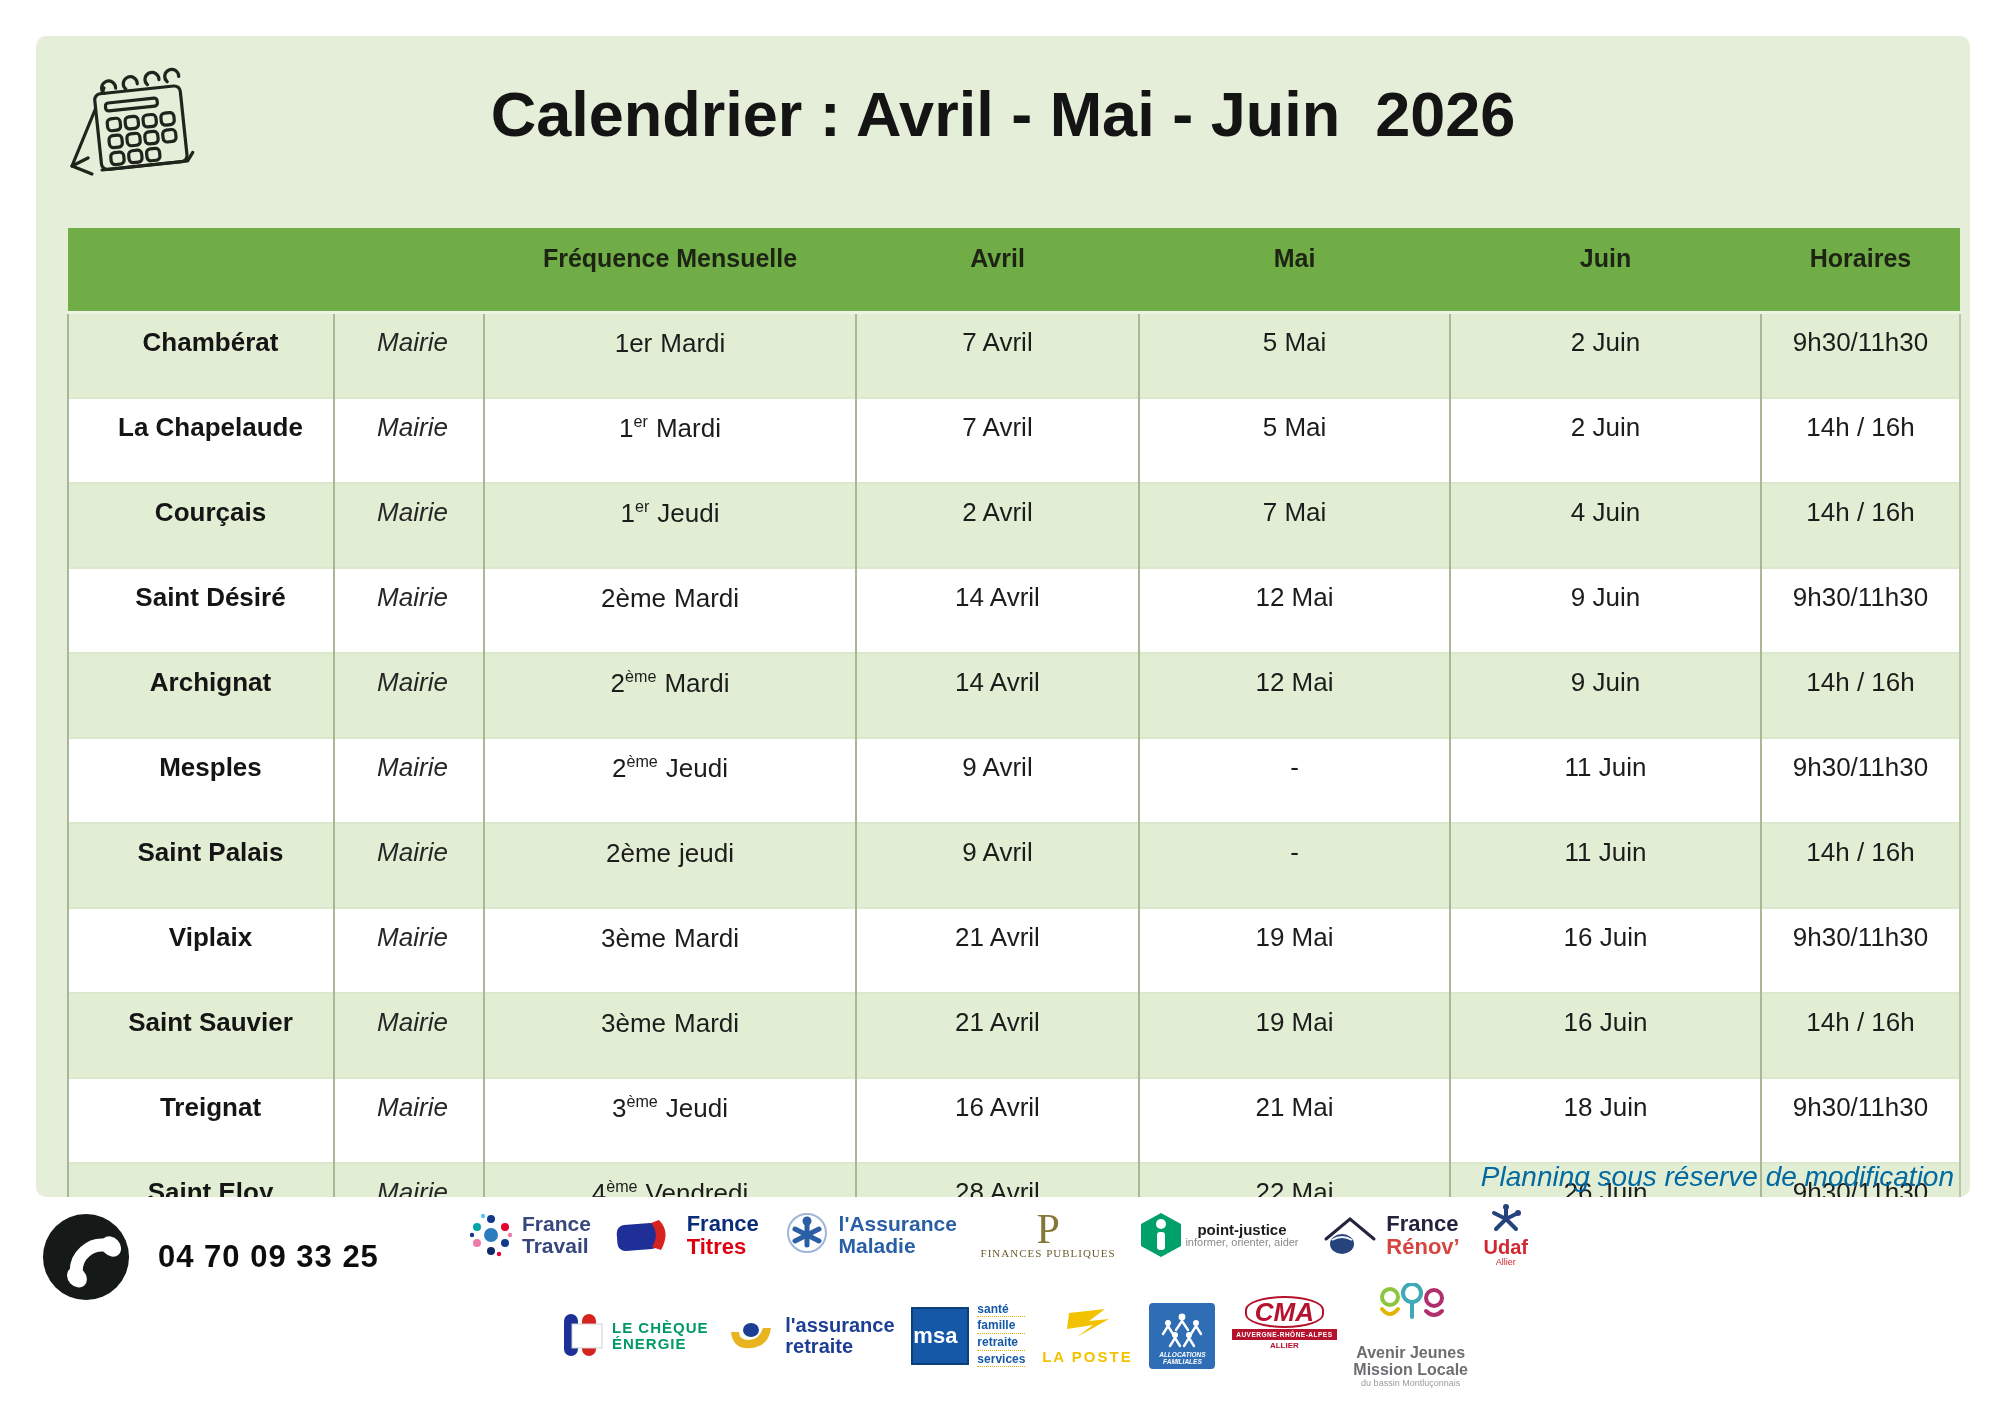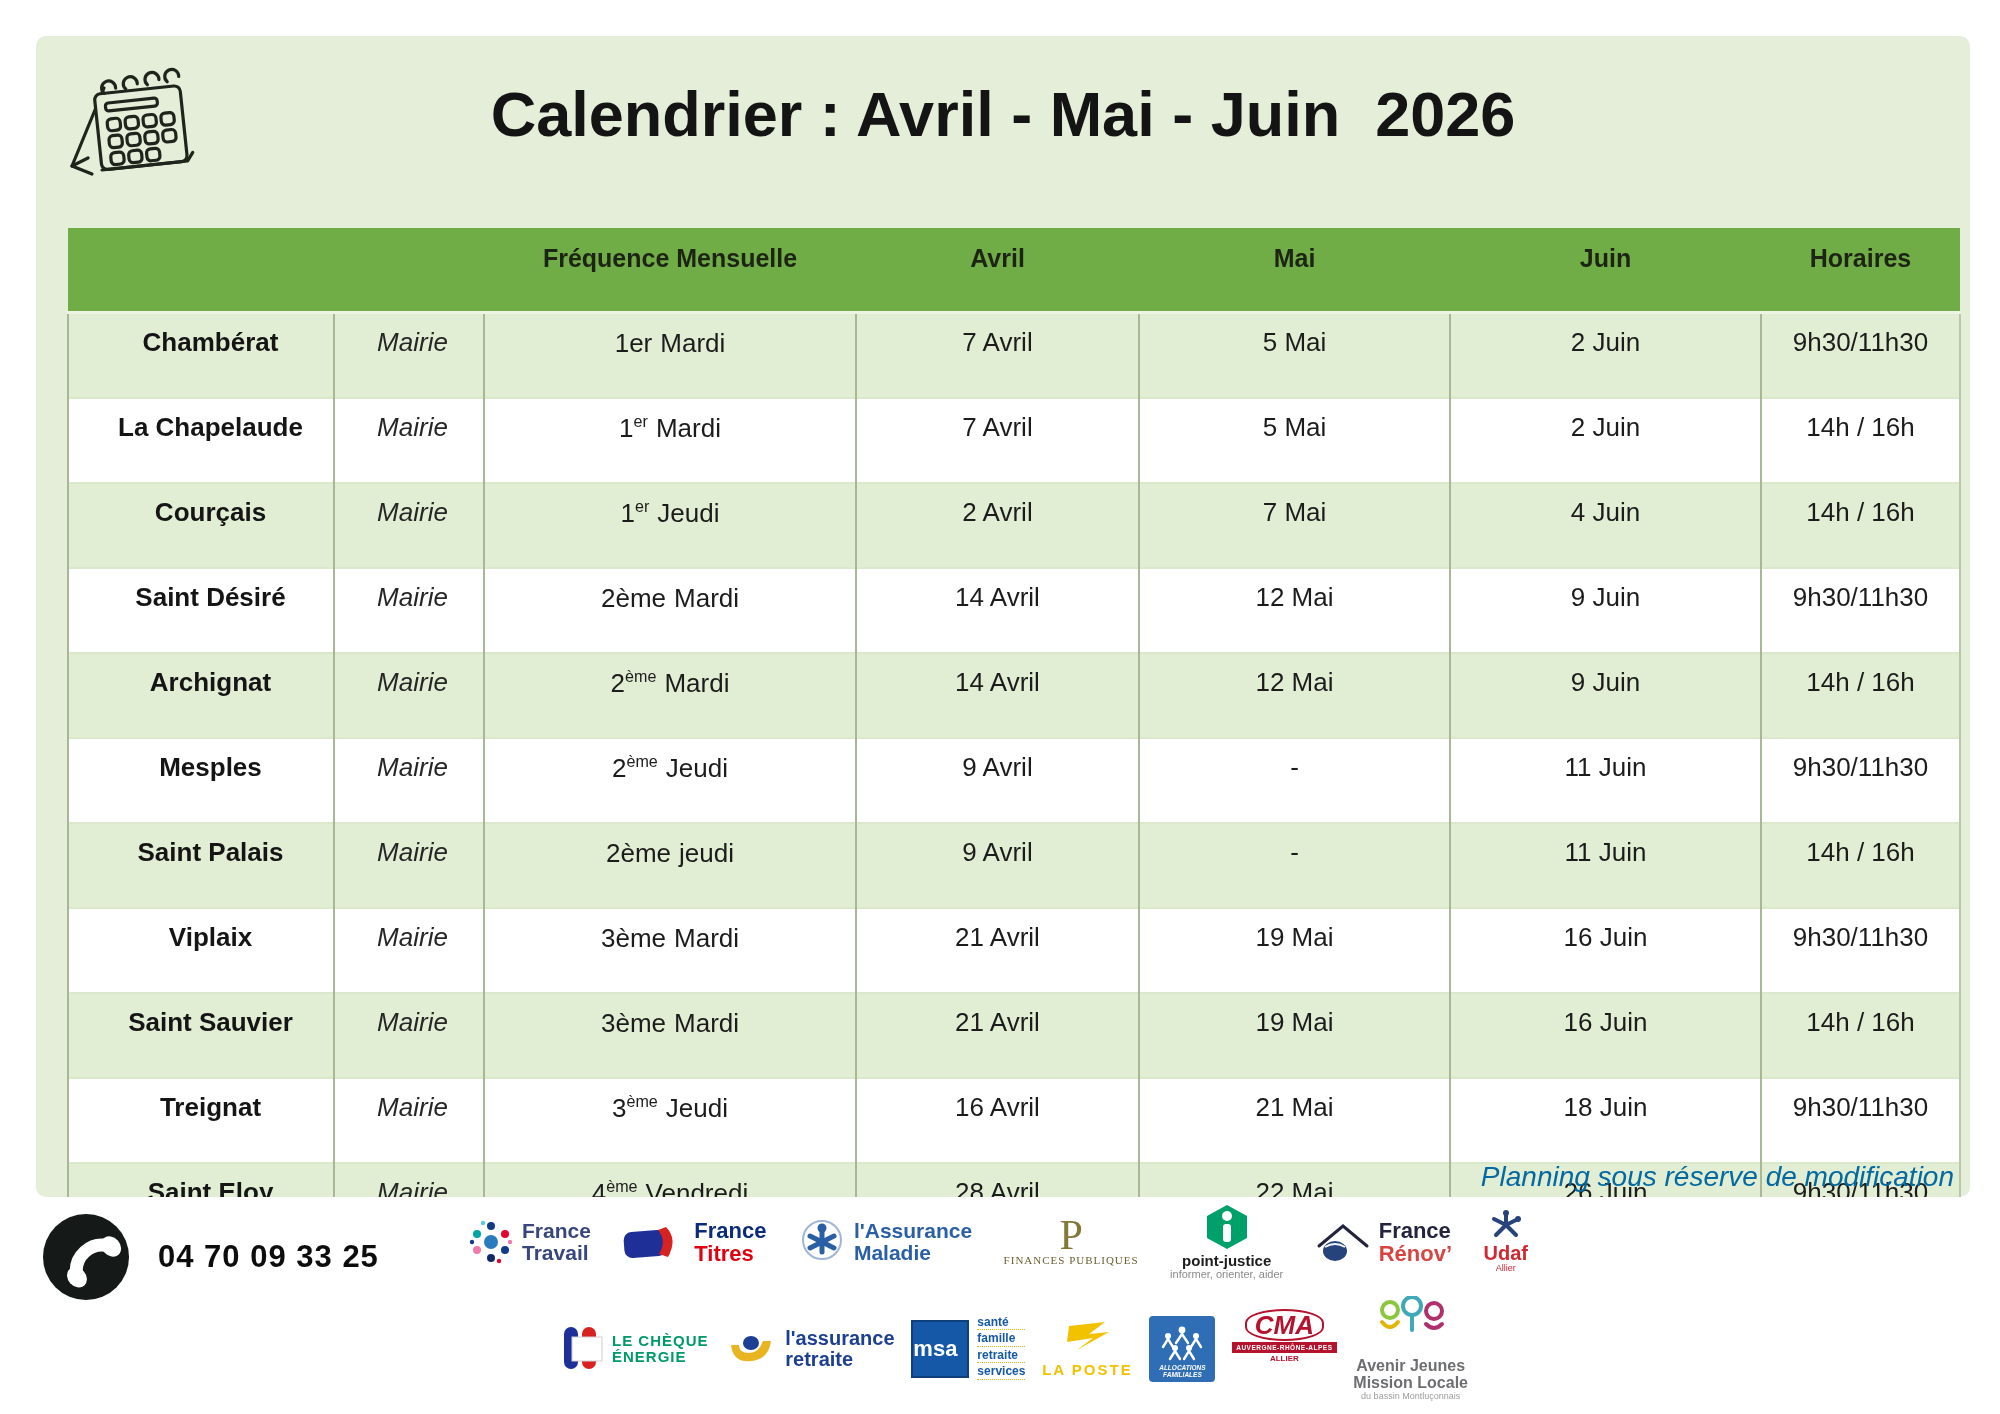--- a/index.html
+++ b/index.html
@@ -58,21 +58,21 @@
   .logo { display:flex; align-items:center; gap:8px; }
   .lg-text span { display:block; line-height:1.05; }
 
   .ft-text span { font-size:21px; font-weight:bold; color:#37477d; }
   .titres-text span.b { font-size:22px; font-weight:bold; color:#0a2a7a; }
   .titres-text span.r { font-size:22px; font-weight:bold; color:#e1000f; }
   .mal-text span { font-size:21px; font-weight:bold; color:#2a5fa5; }
   .fp { flex-direction:column; gap:0; align-items:center; }
   .fp-p { font-family:"Liberation Serif", serif; font-size:42px; color:#857737; line-height:0.9; }
   .fp-text span { font-size:11px; color:#6b5d2e; letter-spacing:1px; font-family:"Liberation Serif", serif; }
-  .pj { flex-direction:column; gap:2px; align-items:center; }
+  .pj { flex-direction:row; gap:2px; align-items:center; }
   .pj-text span.t { font-size:15px; font-weight:bold; color:#1c1c1c; }
   .pj-text span.s { font-size:11px; color:#8a8a8a; }
   .pj-text { text-align:center; }
   .renov-text span.b { font-size:22px; font-weight:bold; color:#24243f; }
   .renov-text span.r { font-size:22px; font-weight:bold; color:#d64541; }
   .udaf { flex-direction:column; gap:0; align-items:center; }
   .udaf-text { text-align:center; }
   .udaf-text span.u { font-size:20px; font-weight:bold; color:#d22730; }
   .udaf-text span.a { font-size:9px; color:#d22730; }
   .ce-text { text-align:left; }

